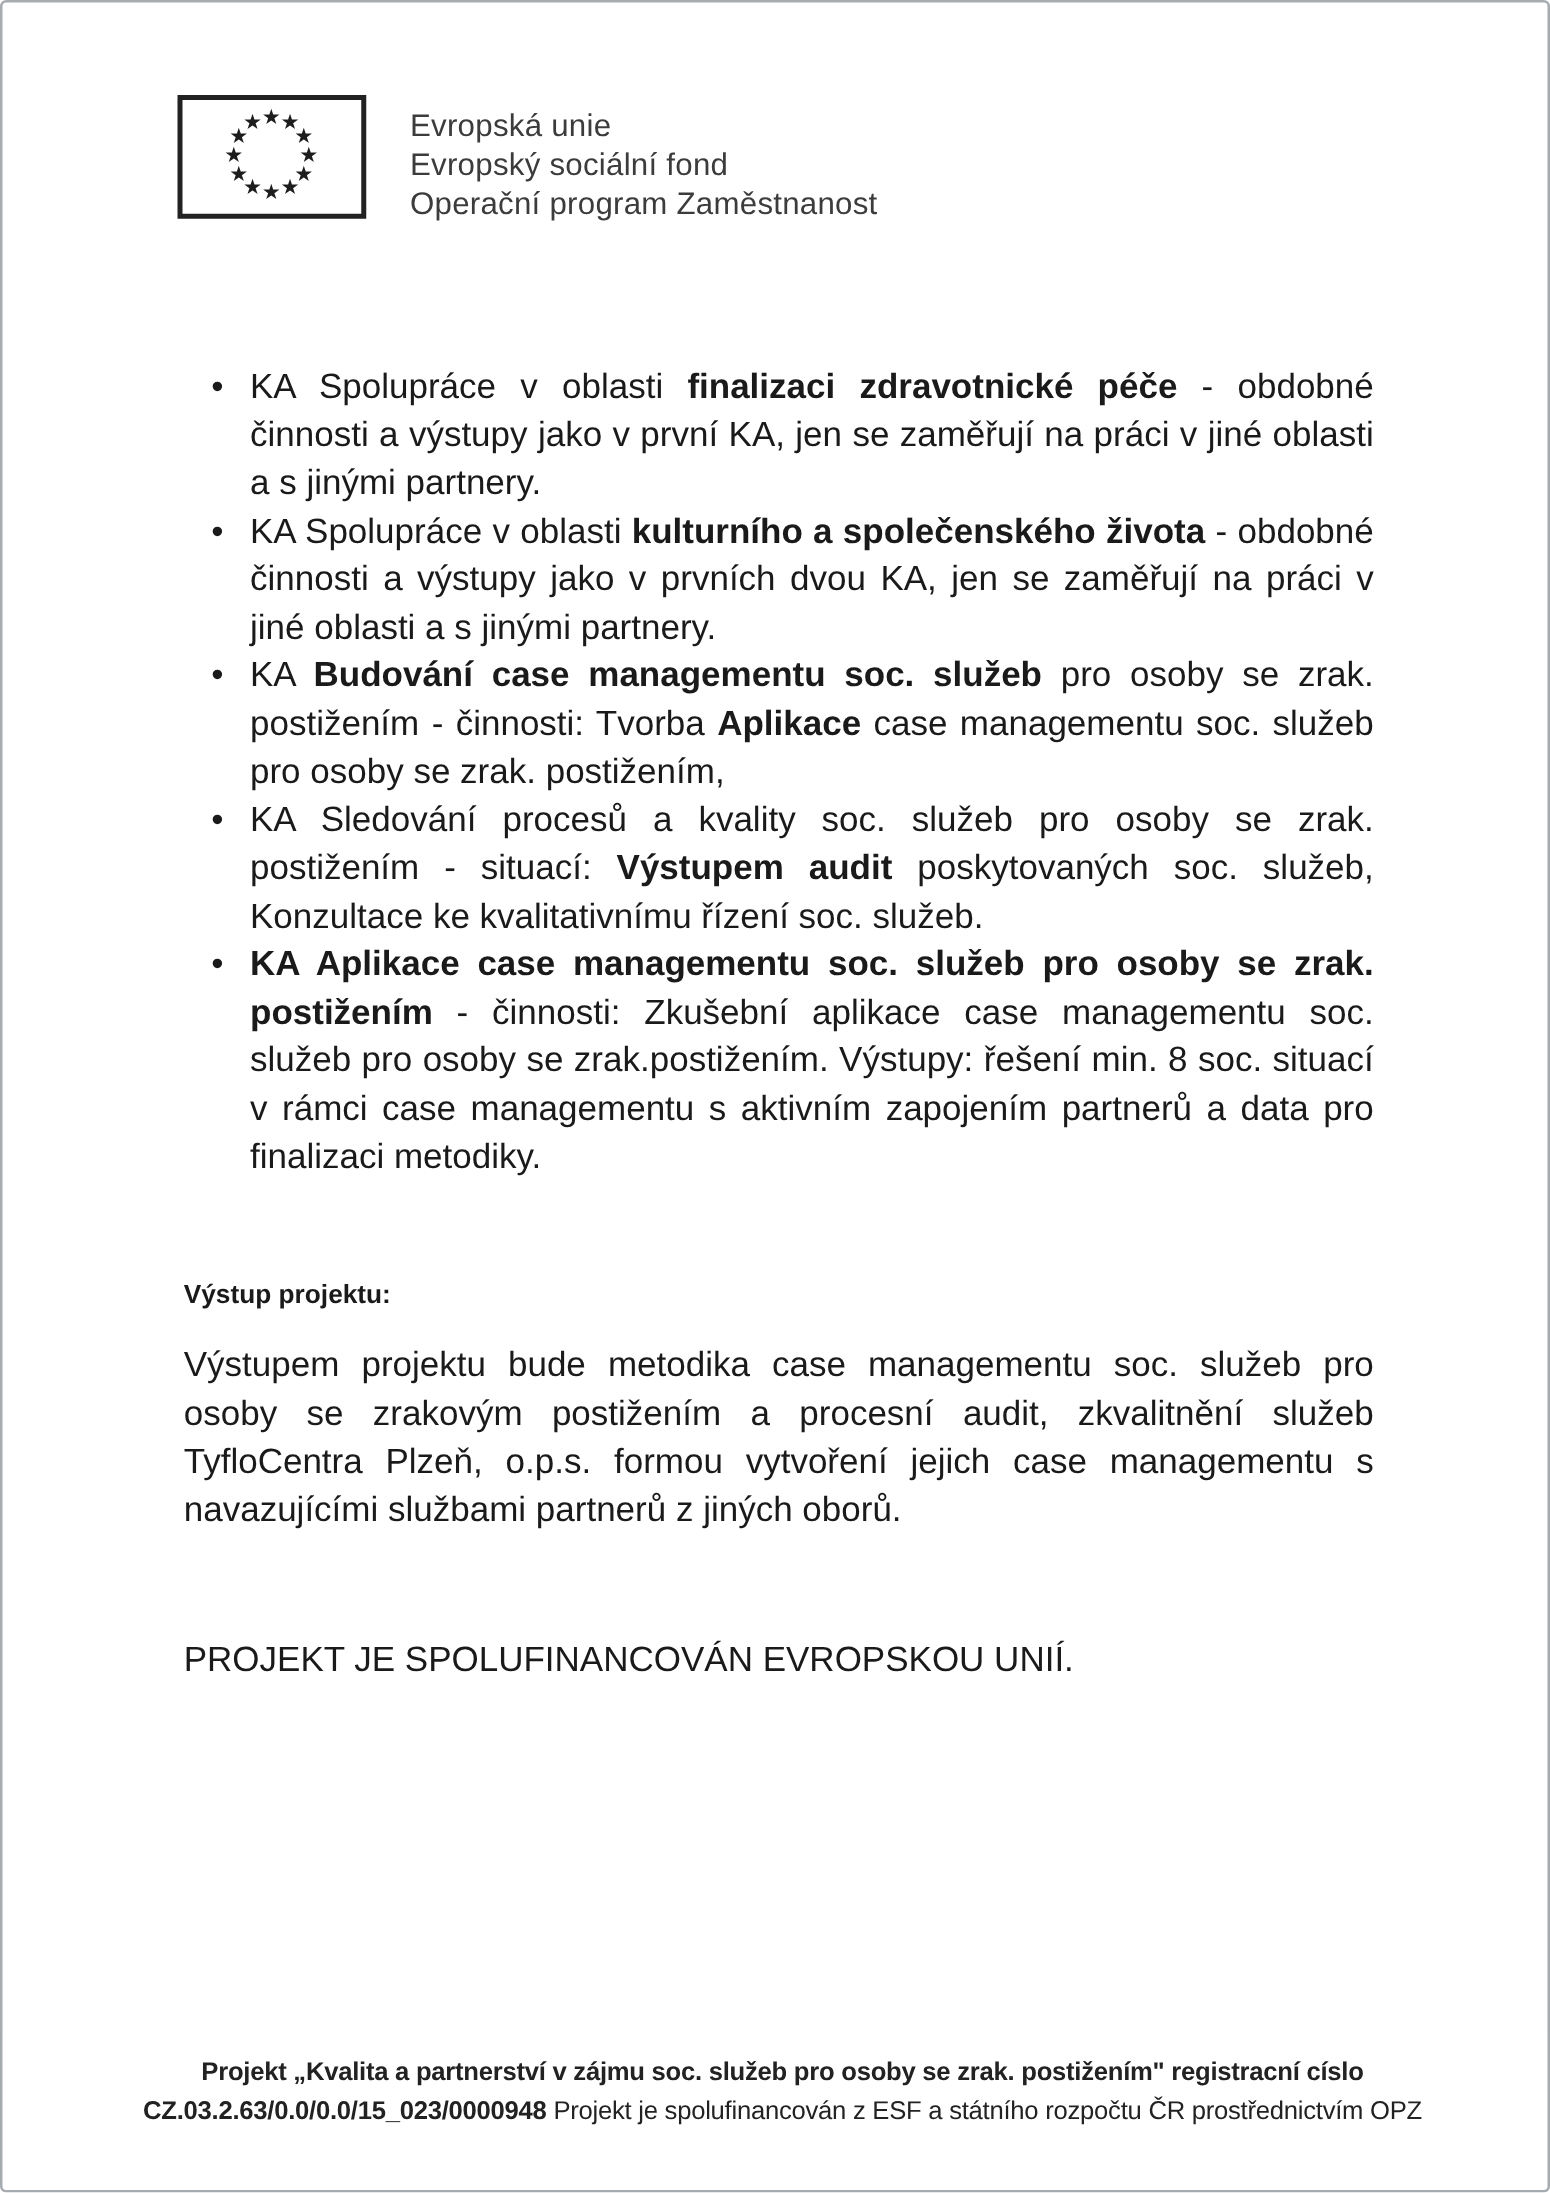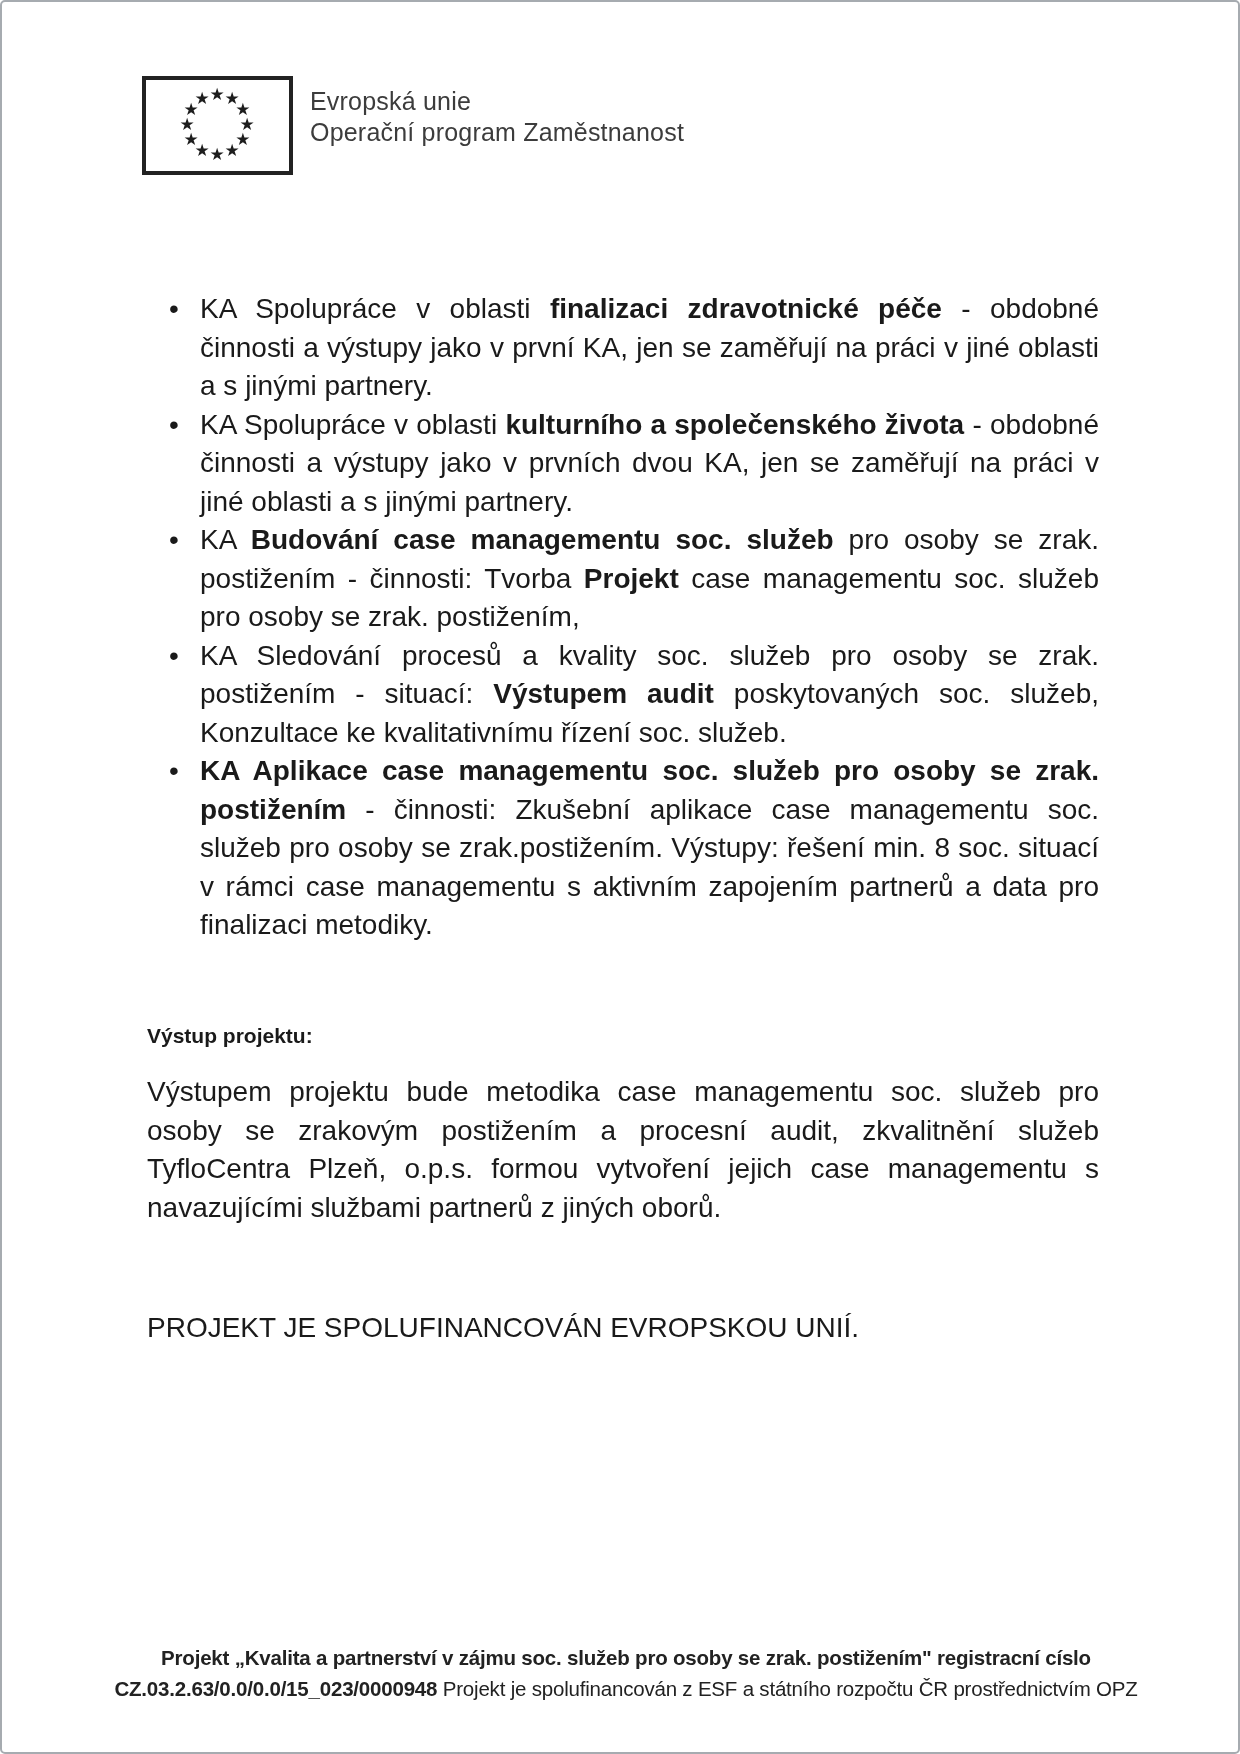--- a/index.html
+++ b/index.html
@@ -41,20 +41,21 @@
     color: #1d1d1d;
     transform: translate(-50%, -50%);
   }
   .logo-text {
     padding-top: 10px;
     font-size: 25px;
     line-height: 31px;
     color: #3c3c3c;
     letter-spacing: 0.2px;
     white-space: nowrap;
+    margin-left: 18px;
   }
 
   
   .content {
     position: absolute;
     top: 288px;
     left: 145px;
     width: 952px;
     font-size: 28px;
     line-height: 38.5px;
@@ -121,37 +122,38 @@
           <span class="star" style="left: 71px; top: 74px;">★</span>
           <span class="star" style="left: 56px; top: 69.9808px;">★</span>
           <span class="star" style="left: 45.0192px; top: 59px;">★</span>
           <span class="star" style="left: 41px; top: 44px;">★</span>
           <span class="star" style="left: 45.0192px; top: 29px;">★</span>
           <span class="star" style="left: 56px; top: 18.0192px;">★</span>
         </div>
     </div>
     <div class="logo-text">
       <div>Evropská unie</div>
+      <div>Evropský sociální fond</div>
       <div>Operační program Zaměstnanost</div>
     </div>
   </header>
 
   <main class="content">
     <ul class="bullets">
       <li>
         <span class="marker">•</span>
         <span class="rich"><span>KA Spolupráce v oblasti </span><span class="bold">finalizaci zdravotnické péče</span><span> - obdobné činnosti a výstupy jako v první KA, jen se zaměřují na práci v jiné oblasti a s jinými partnery.</span></span>
       </li>
       <li>
         <span class="marker">•</span>
         <span class="rich"><span>KA Spolupráce v oblasti </span><span class="bold">kulturního a společenského života</span><span> - obdobné činnosti a výstupy jako v prvních dvou KA, jen se zaměřují na práci v jiné oblasti a s jinými partnery.</span></span>
       </li>
       <li>
         <span class="marker">•</span>
-        <span class="rich"><span>KA </span><span class="bold">Budování case managementu soc. služeb</span><span> pro osoby se zrak. postižením - činnosti: Tvorba </span><span class="bold">Projekt</span><span> case managementu soc. služeb pro osoby se zrak. postižením,</span></span>
+        <span class="rich"><span>KA </span><span class="bold">Budování case managementu soc. služeb</span><span> pro osoby se zrak. postižením - činnosti: Tvorba </span><span class="bold">Aplikace</span><span> case managementu soc. služeb pro osoby se zrak. postižením,</span></span>
       </li>
       <li>
         <span class="marker">•</span>
         <span class="rich"><span>KA Sledování procesů a kvality soc. služeb pro osoby se zrak. postižením - situací: </span><span class="bold">Výstupem audit</span><span> poskytovaných soc. služeb, Konzultace ke kvalitativnímu řízení soc. služeb.</span></span>
       </li>
       <li>
         <span class="marker">•</span>
         <span class="rich"><span class="bold">KA Aplikace case managementu soc. služeb pro osoby se zrak. postižením</span><span> - činnosti: Zkušební aplikace case managementu soc. služeb pro osoby se zrak.postižením. Výstupy: řešení min. 8 soc. situací v rámci case managementu s aktivním zapojením partnerů a data pro finalizaci metodiky.</span></span>
       </li>
     </ul>

